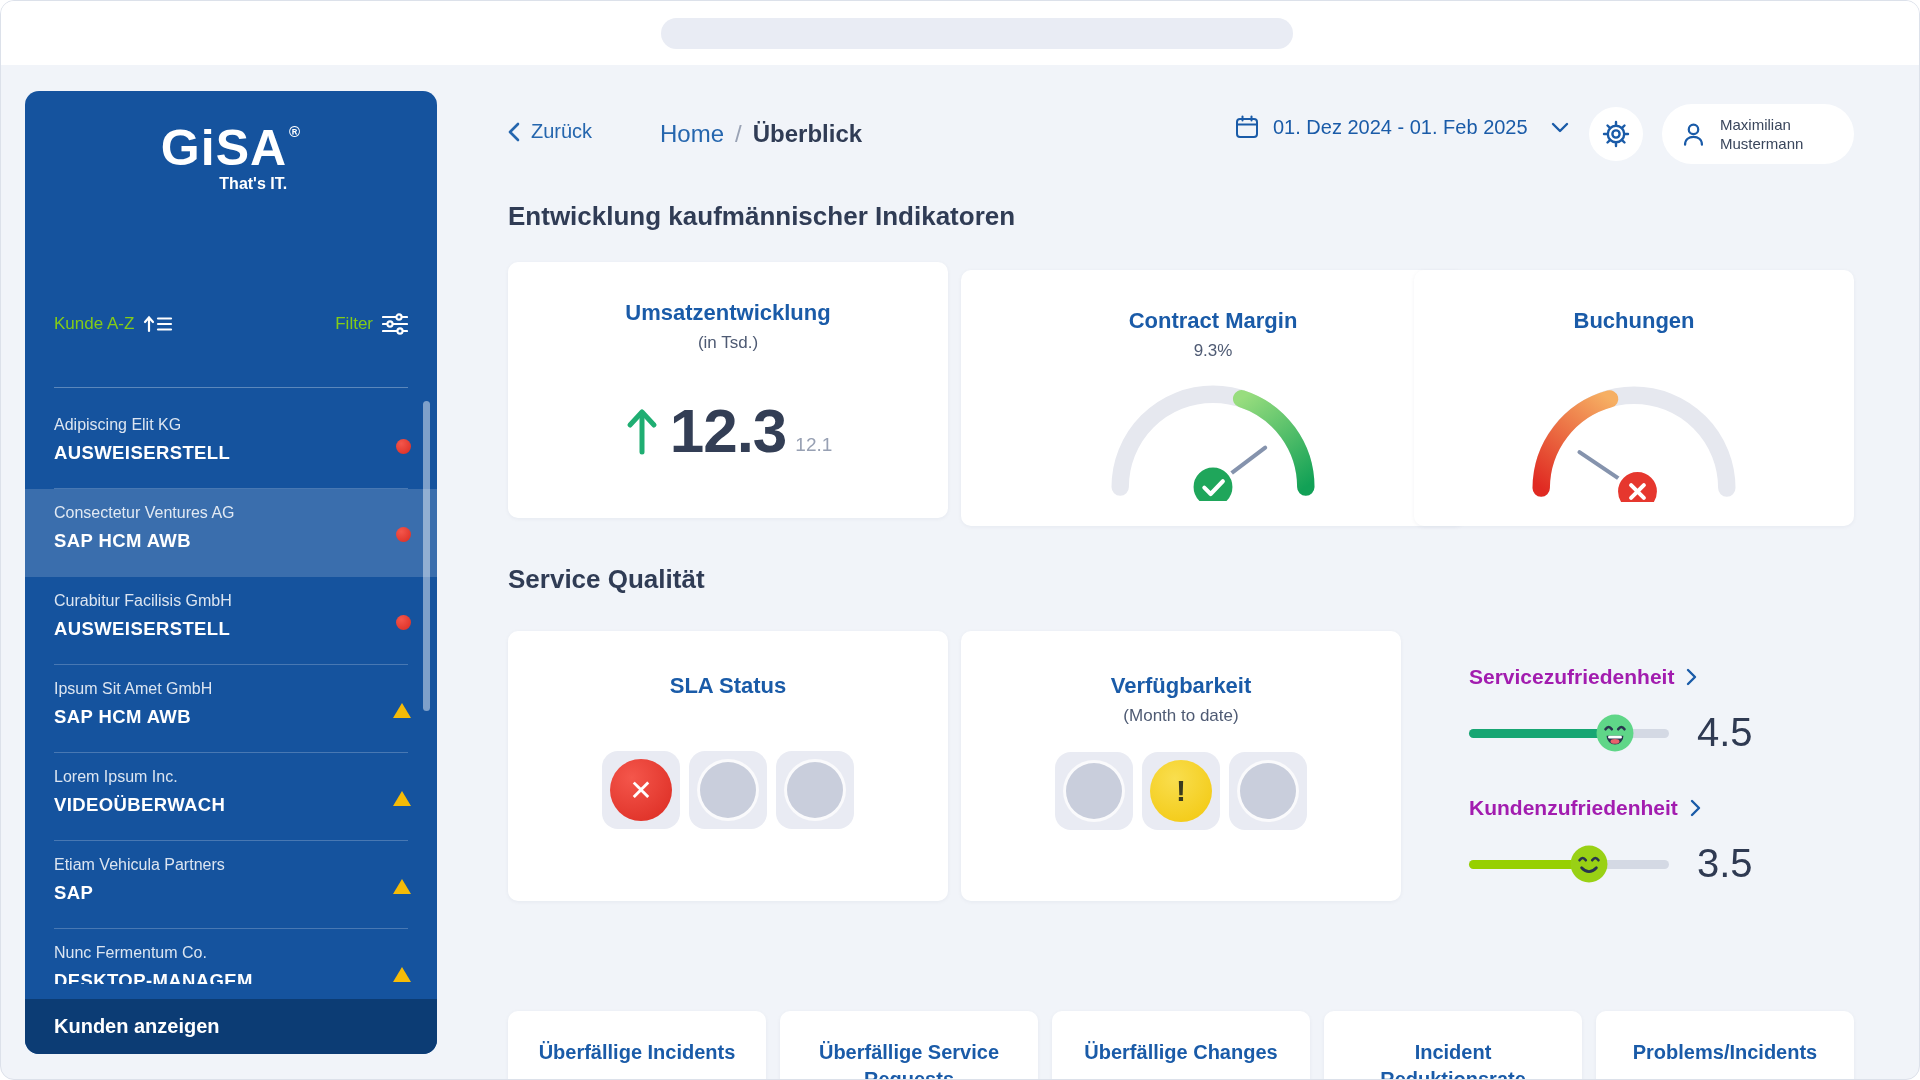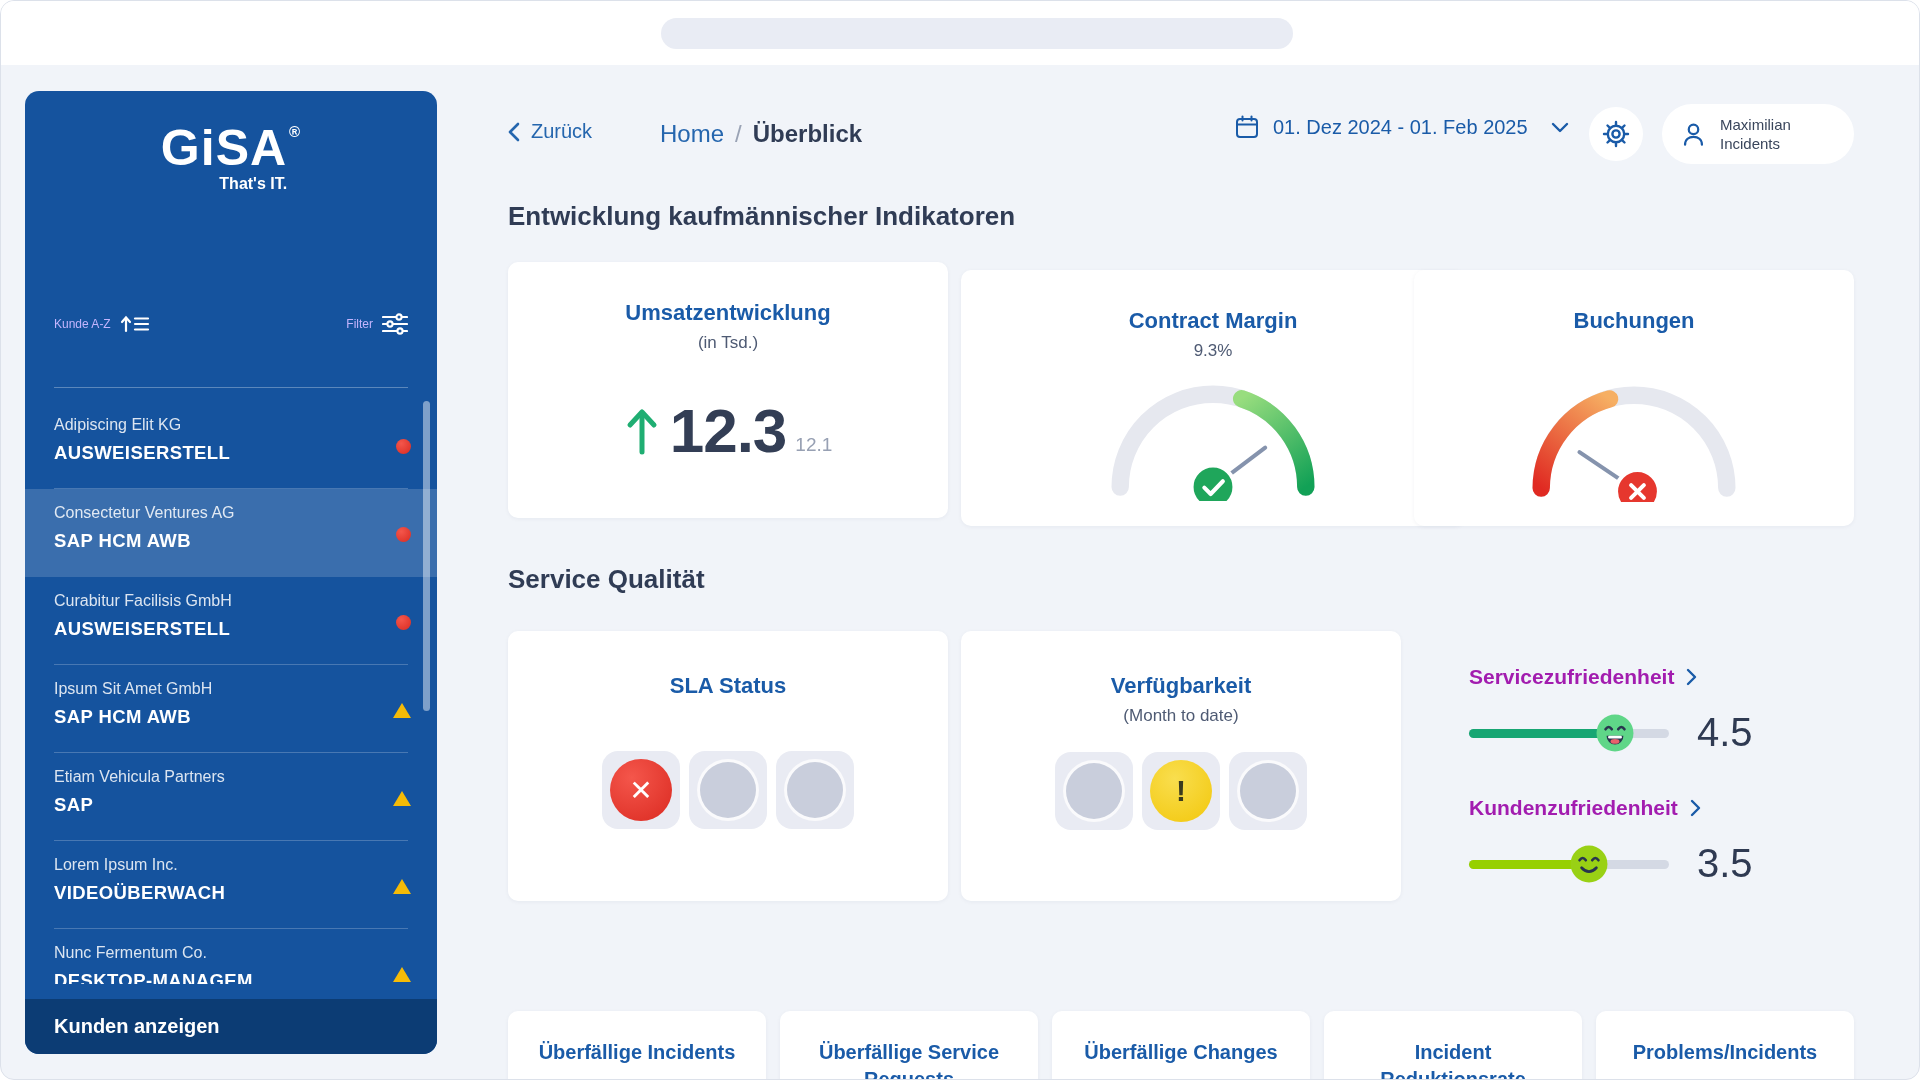--- a/index.html
+++ b/index.html
@@ -20,21 +20,21 @@
   .logo-text { font-size: 50px; font-weight: bold; letter-spacing: 1px; line-height: 1; }
   .logo-text sup { font-size: 15px; font-weight: bold; vertical-align: 28px; margin-left: 2px; }
   .tagline { font-size: 16px; font-weight: bold; margin-top: 2px; padding-right: 14px; }
   .search { position: absolute; left: 29px; top: 128px; width: 354px; height: 58px;
             background: #fff; border-radius: 10px; }
   .search input { width: 100%; height: 100%; border: none; outline: none; background: transparent;
                   padding: 0 54px 0 22px; font-size: 19px; color: #45506B; font-family: inherit; }
   .search input::placeholder { color: #8E97AB; }
   .search .mag { position: absolute; right: 16px; top: 16px; }
   .sortrow { position: absolute; left: 29px; right: 29px; top: 222px; display: flex;
-             justify-content: space-between; align-items: center; color: #c4b5fd; font-size: 12px; }
+             justify-content: space-between; align-items: center; color: #84cc16; font-size: 17px; }
   .sortrow .grp { display: flex; align-items: center; gap: 9px; cursor: pointer; }
   .side-divider { position: absolute; left: 29px; right: 29px; top: 296px; height: 1px;
                   background: rgba(255,255,255,0.30); }
   .custlist { position: absolute; top: 310px; left: 0; right: 0; bottom: 70px; overflow: hidden; }
   .cust { position: relative; height: 88px; padding: 15px 60px 0 29px; }
   .cust::after { content: ""; position: absolute; left: 29px; right: 29px; bottom: 0; height: 1px;
                  background: rgba(255,255,255,0.22); }
   .cust.selected { background: rgba(255,255,255,0.16); }
   .cust.selected::after { display: none; }
   .cust-name { font-size: 16px; color: rgba(255,255,255,0.85); margin-bottom: 8px; }
@@ -174,27 +174,27 @@
         <div class="cust-name">Curabitur Facilisis GmbH</div>
         <div class="cust-service">AUSWEISERSTELL</div>
         <div class="status red"></div>
       </div>
       <div class="cust normal">
         <div class="cust-name">Ipsum Sit Amet GmbH</div>
         <div class="cust-service">SAP HCM AWB</div>
         <div class="status yellow"></div>
       </div>
       <div class="cust normal">
+        <div class="cust-name">Lorem Ipsum Inc.</div>
+        <div class="cust-service">VIDEOÜBERWACH</div>
+        <div class="status yellow"></div>
+      </div>
+      <div class="cust normal">
         <div class="cust-name">Etiam Vehicula Partners</div>
         <div class="cust-service">SAP</div>
-        <div class="status yellow"></div>
-      </div>
-      <div class="cust normal">
-        <div class="cust-name">Lorem Ipsum Inc.</div>
-        <div class="cust-service">VIDEOÜBERWACH</div>
         <div class="status yellow"></div>
       </div>
       <div class="cust normal">
         <div class="cust-name">Nunc Fermentum Co.</div>
         <div class="cust-service">DESKTOP-MANAGEM</div>
         <div class="status yellow"></div>
       </div>
     </div>
 
     <div class="scrollthumb"></div>
@@ -251,21 +251,21 @@
 
   <div class="userpill">
     <svg width="27" height="27" viewBox="0 0 24 24">
       <g stroke="#1A5BA8" stroke-width="2" fill="none" stroke-linecap="round">
         <circle cx="12" cy="7.5" r="4.2"></circle>
         <path d="M4.5 21 c0-4.6 3.4-7 7.5-7 s7.5 2.4 7.5 7"></path>
       </g>
     </svg>
     <div class="username">
       <div>Maximilian</div>
-      <div>Incidents</div>
+      <div>Mustermann</div>
     </div>
   </div>
 
   <div class="h-section" style="top:200px">Entwicklung kaufmännischer Indikatoren</div>
 
   <div class="card" style="left:507px; top:261px; width:440px; height:256px">
     <div class="card-title">Umsatzentwicklung</div>
     <div class="card-sub">(in Tsd.)</div>
     <div class="umsatz-value">
       <svg width="36" height="54" viewBox="0 0 36 54">

